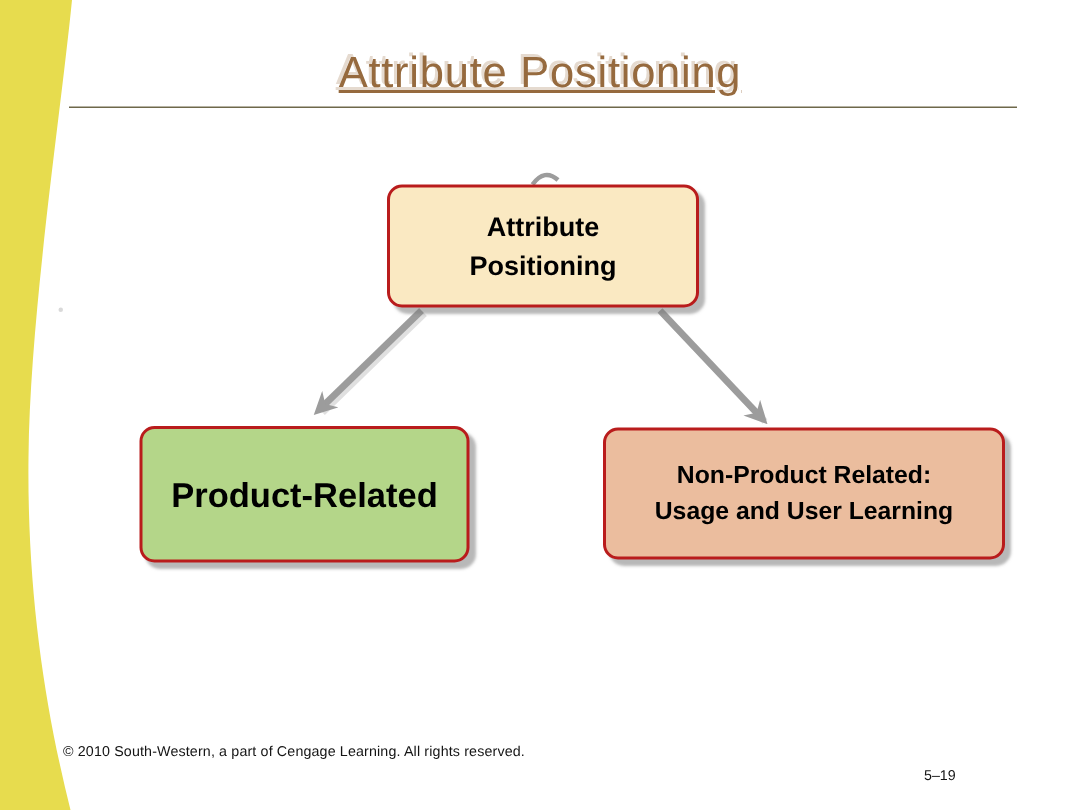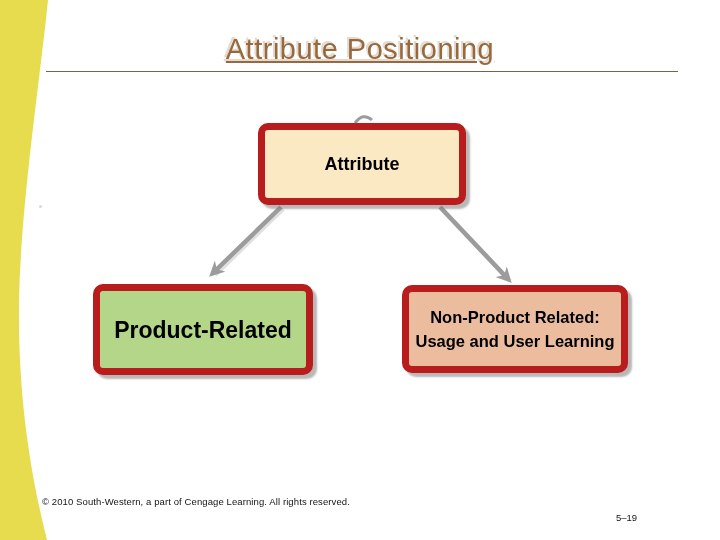--- a/index.html
+++ b/index.html
@@ -11,27 +11,27 @@
   svg.deco{position:absolute;left:0;top:0;width:720px;height:540px;}
   .slide-title{
     position:absolute;left:0;top:33px;width:720px;margin:0;
     text-align:center;font-size:29px;font-weight:400;letter-spacing:0.5px;
     text-shadow:-2px -2px 0 rgba(150,106,62,0.25);
     text-decoration:underline;
   }
   .title-rule{position:absolute;left:46px;top:71px;width:632px;height:1px;}
   .node{
     position:absolute;display:flex;flex-direction:column;justify-content:center;
-    align-items:center;border:7px solid #b91c1c;border-radius:10px;
+    align-items:center;border:2px solid #b91c1c;border-radius:10px;
     box-shadow:4px 4px 2px rgba(125,125,125,0.55);
     color:#000;font-weight:bold;text-align:center;box-sizing:border-box;
   }
   .node-root{left:258px;top:123px;width:208px;height:82px;font-size:18px;line-height:26px;}
   .node-left{left:93px;top:284px;width:220px;height:91px;font-size:23px;line-height:22px;}
-  .node-right{left:402px;top:285px;width:226px;height:88px;font-size:16.5px;line-height:24px;}
+  .node-right{left:402px;top:285px;width:268px;height:88px;font-size:16.5px;line-height:24px;}
   .footer-text{
     position:absolute;left:42px;top:496px;font-size:9.5px;color:#141414;
     letter-spacing:0.1px;
   }
   .page-number{position:absolute;left:616px;top:512px;font-size:9.5px;color:#141414;}
   .stray-dot{position:absolute;left:39px;top:205px;width:3px;height:3px;border-radius:50%;background:#d9d9d9;}
 </style>
 </head>
 <body>
 
@@ -54,20 +54,21 @@
     <path d="M281,207 L213,273" fill="none" stroke-width="4.5" marker-end="url(#arrow)" style="stroke: rgb(156, 156, 156);"></path>
     <path d="M440,207 L508,279" fill="none" stroke-width="4.5" marker-end="url(#arrow)" style="stroke: rgb(156, 156, 156);"></path>
   </svg>
 
   <h1 class="slide-title" style="color: rgb(150, 106, 62);">Attribute Positioning</h1>
 
   <div class="title-rule" style="background: rgb(110, 104, 74);"></div>
 
   <div class="node node-root" style="background: rgb(250, 233, 194);">
     <div>Attribute</div>
+    <div>Positioning</div>
   </div>
 
   <div class="node node-left" style="background: rgb(180, 214, 137);">
     <div>Product-Related</div>
   </div>
 
   <div class="node node-right" style="background: rgb(235, 189, 158);">
     <div>Non-Product Related:</div>
     <div>Usage and User Learning</div>
   </div>

